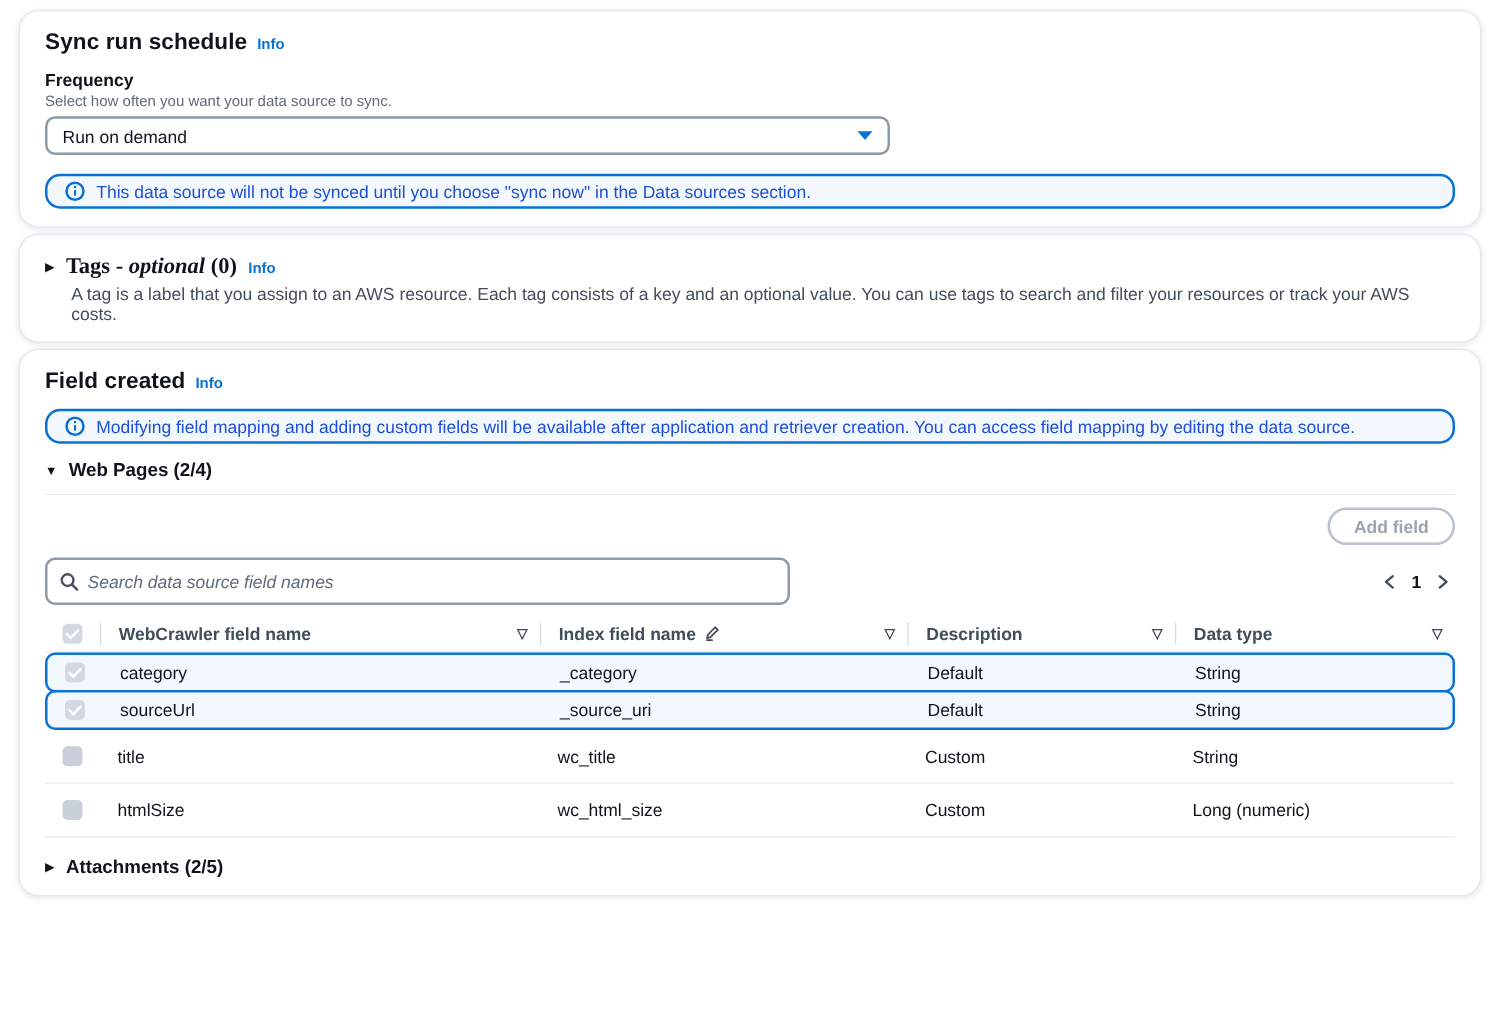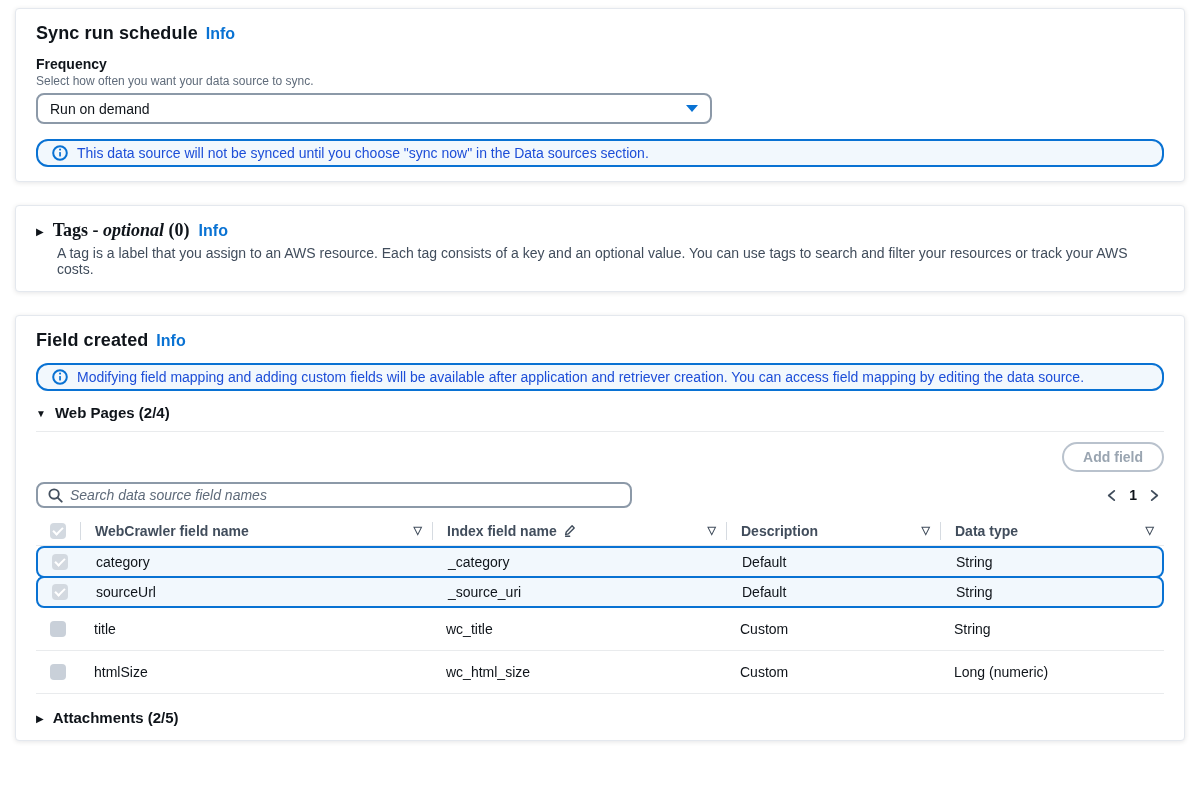--- a/index.html
+++ b/index.html
@@ -8,30 +8,30 @@
     background:#ffffff;
     font-family:"Liberation Sans", sans-serif;
     color:#0f141a;
   }
   .page { padding:8px 15px 0 15px; }
 
   
   .card {
     background:#fff;
     border:1px solid #e4e8ee;
-    border-radius:4px;
+    border-radius:16px;
     box-shadow:0 1px 5px rgba(0,7,22,.10);
     padding:14px 20px;
-    margin-bottom:23px;
+    margin-bottom:5px;
   }
 
   
   .title-row { display:flex; align-items:baseline; gap:8px; }
   h2.sec-title { font-size:18px; font-weight:bold; color:#0f141a; letter-spacing:.1px; }
-  .info-link { font-size:16px; font-weight:bold; color:#0972d3; text-decoration:none; cursor:pointer; }
+  .info-link { font-size:12px; font-weight:bold; color:#0972d3; text-decoration:none; cursor:pointer; }
   .sec-desc { font-size:14px; color:#414d5c; margin-top:3px; }
   .field-label { font-size:14px; font-weight:bold; margin-top:12px; }
   .field-desc { font-size:12px; color:#5f6b7a; margin-top:2px; }
 
   
   .select {
     margin-top:5px; width:676px; height:31px;
     border:2px solid #8c99a8; border-radius:8px;
     display:flex; align-items:center; justify-content:space-between;
     padding:0 12px; font-size:14px; cursor:pointer; background:#fff;
@@ -61,21 +61,21 @@
   
   .btn { border-radius:17px; font-size:14px; font-weight:bold; cursor:pointer;
          padding:5px 19px; font-family:inherit; }
   .btn-disabled { background:#fff; border:2px solid #b9c2cd; color:#9aa5b1; cursor:default; }
 
   .add-field-row { display:flex; justify-content:flex-end; margin-top:10px; }
   .toolbar-row { display:flex; justify-content:space-between; align-items:center; margin-top:10px; }
 
   
   .search-box {
-    width:596px; height:26px; border:2px solid #8c99a8; border-radius:8px;
+    width:596px; height:38px; border:2px solid #8c99a8; border-radius:8px;
     display:flex; align-items:center; gap:7px; padding:0 10px; background:#fff;
   }
   .search-box input {
     border:none; outline:none; flex:1; font-size:14px; font-style:italic;
     color:#414d5c; font-family:inherit; background:transparent;
   }
   .search-box input::placeholder { color:#5f6b7a; opacity:1; }
 
   
   .pagination { display:flex; align-items:center; gap:12px; margin-right:4px; }

